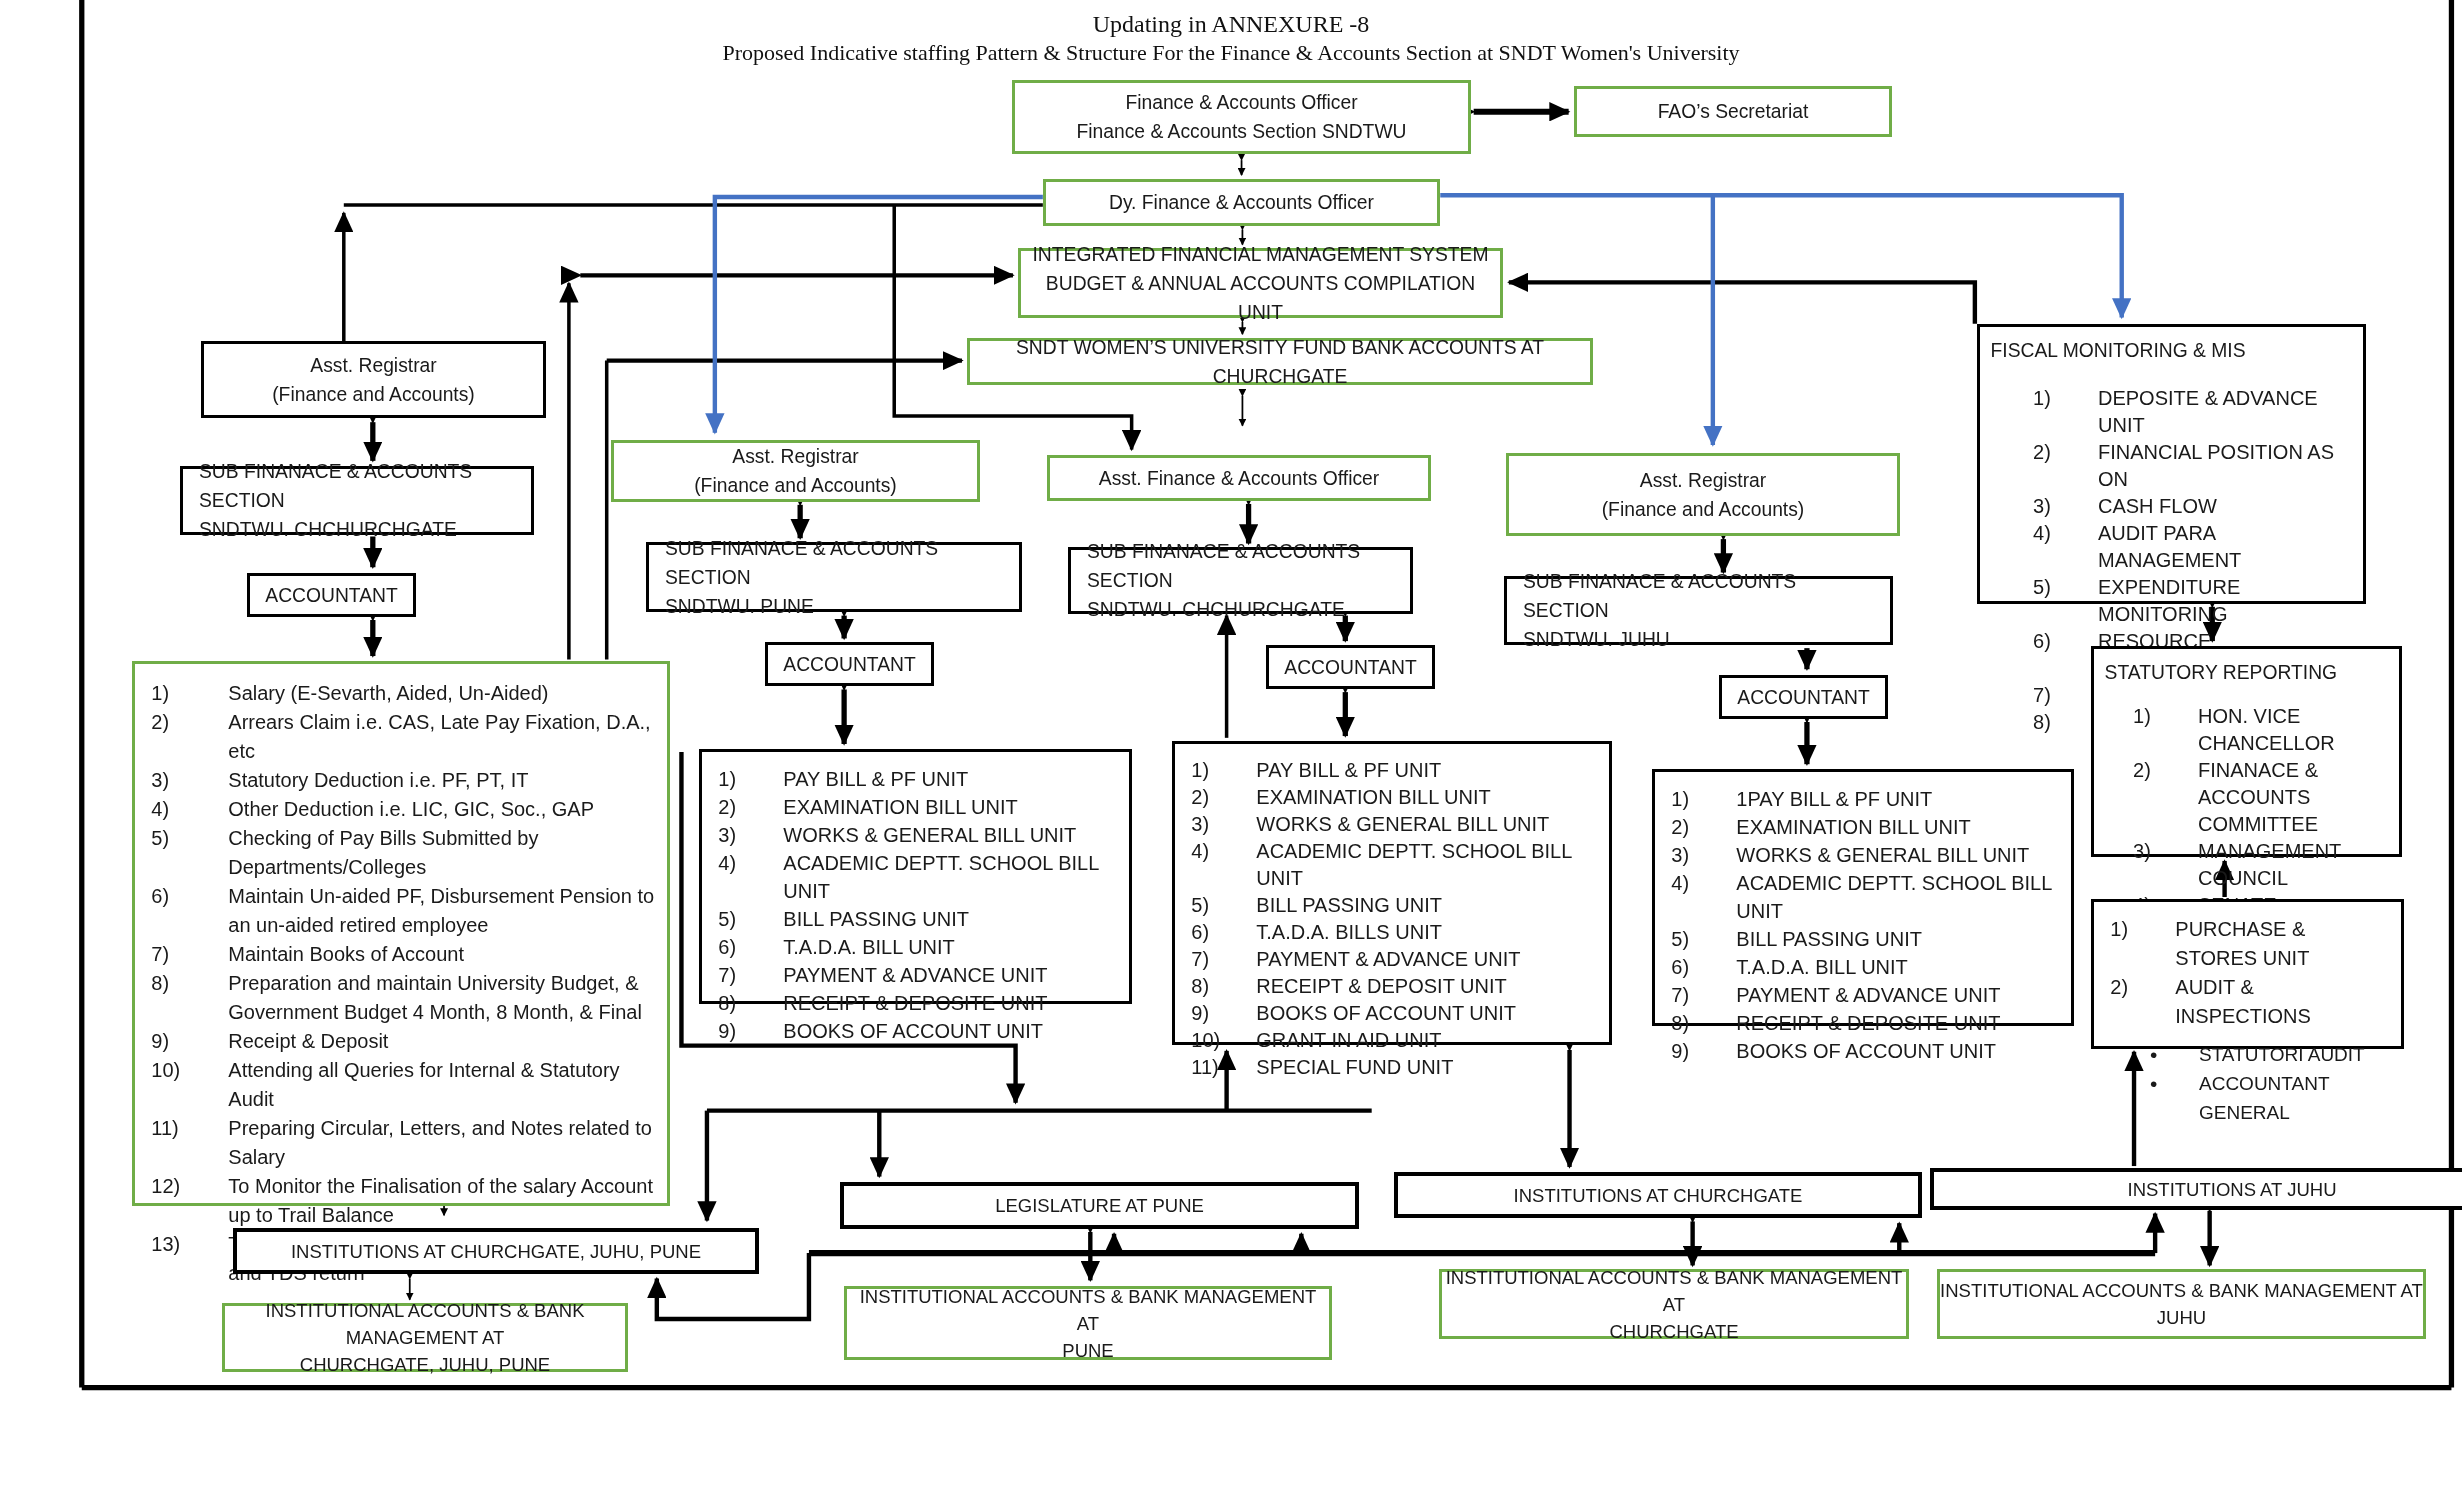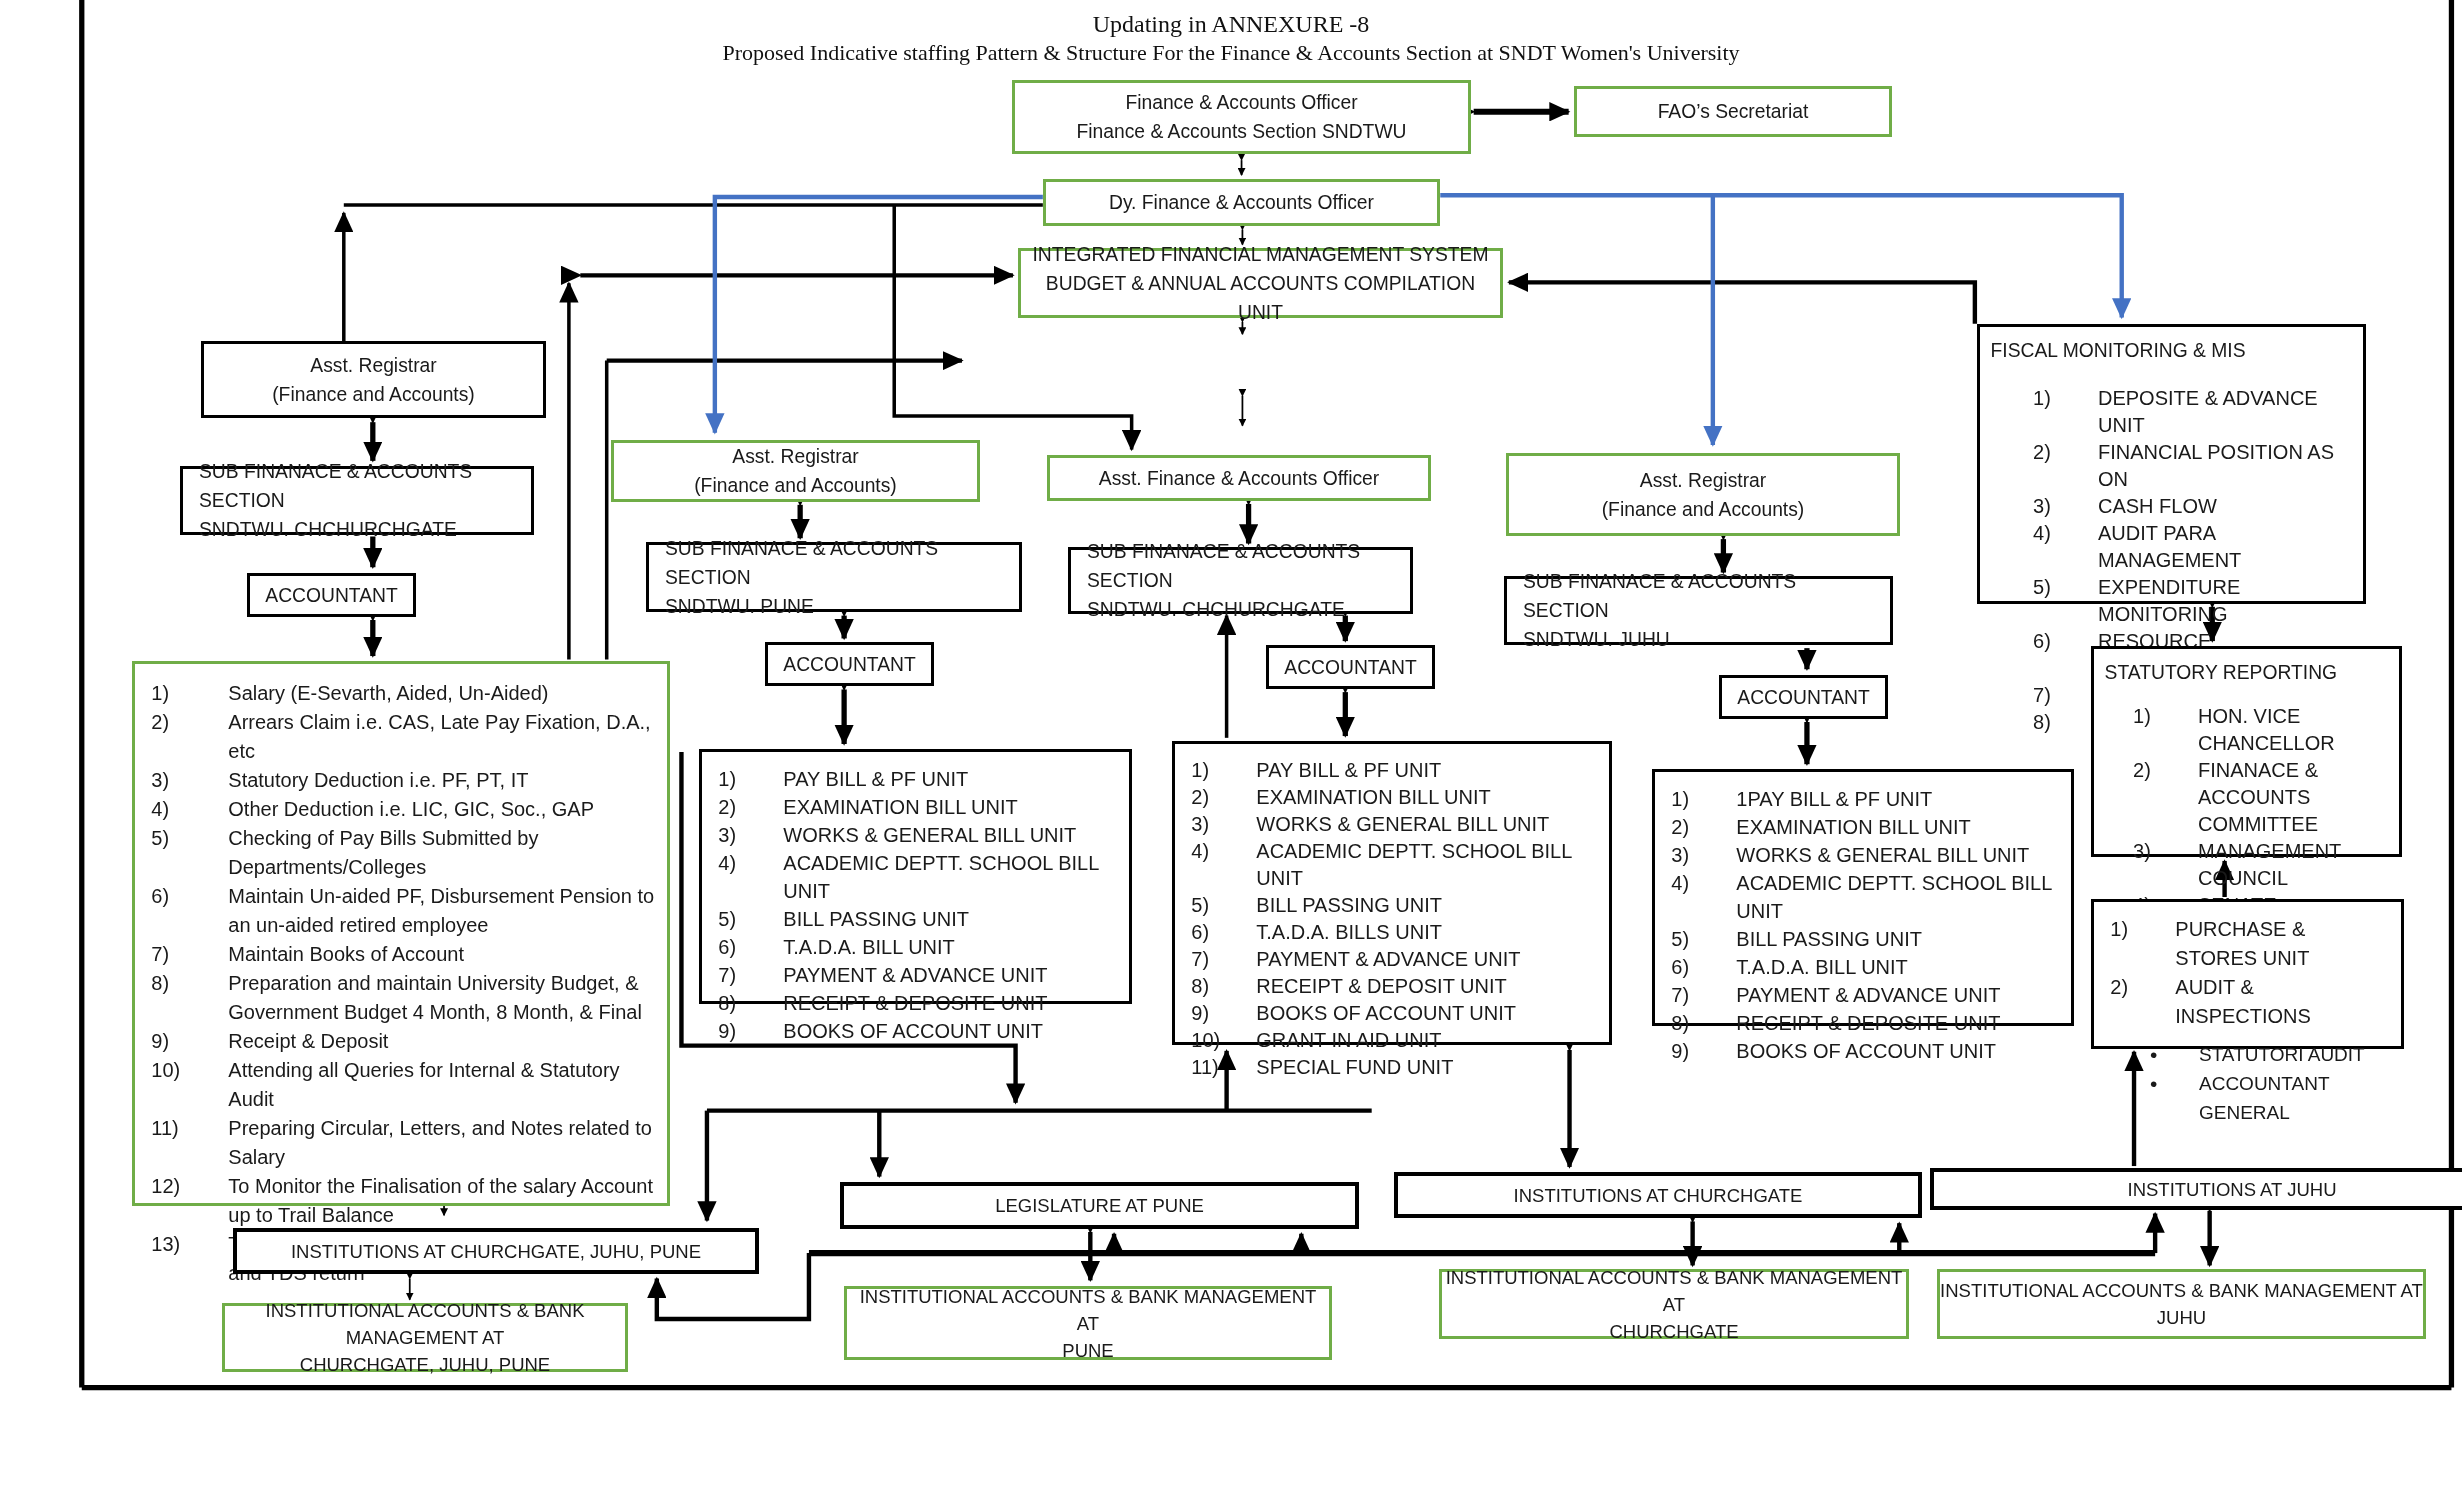--- a/index.html
+++ b/index.html
@@ -121,20 +121,23 @@
   <div class="bx green" style="left:1574px;top:86px;width:318px;height:51px">
     <div>FAO’s Secretariat</div>
   </div>
   <div class="bx green" style="left:1043px;top:179px;width:397px;height:47px">
     <div>Dy. Finance &amp; Accounts Officer</div>
   </div>
   <div class="bx green" style="left:1018px;top:248px;width:485px;height:70px">
     <div>INTEGRATED FINANCIAL MANAGEMENT SYSTEM</div>
     <div>BUDGET &amp; ANNUAL ACCOUNTS COMPILATION UNIT</div>
   </div>
+  <div class="bx green" style="left:967px;top:338px;width:626px;height:47px">
+    <div>SNDT WOMEN’S UNIVERSITY FUND BANK ACCOUNTS AT CHURCHGATE</div>
+  </div>
 
   <div class="bx" style="left:201px;top:341px;width:345px;height:77px">
     <div>Asst. Registrar</div>
     <div>(Finance and Accounts)</div>
   </div>
   <div class="bx leftal" style="left:180px;top:466px;width:354px;height:69px">
     <div>SUB FINANACE &amp; ACCOUNTS SECTION</div>
     <div>SNDTWU. CHCHURCHGATE</div>
   </div>
   <div class="bx" style="left:247px;top:573px;width:169px;height:44px">

